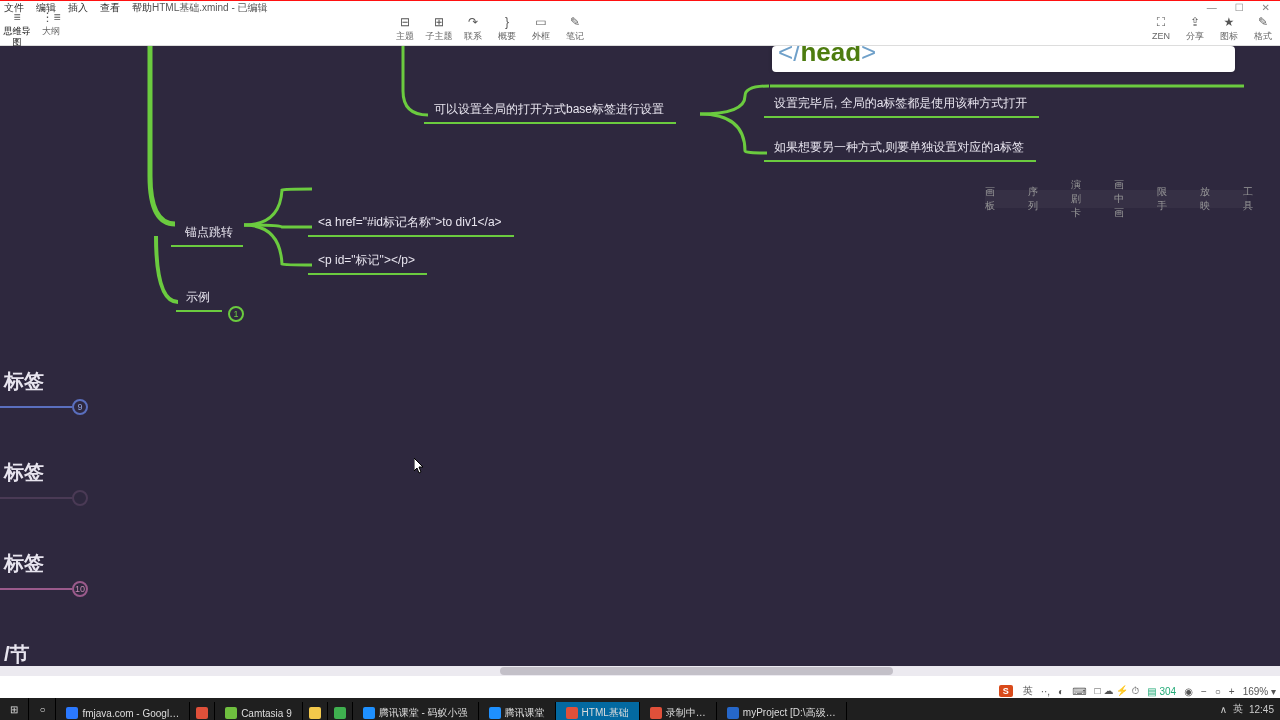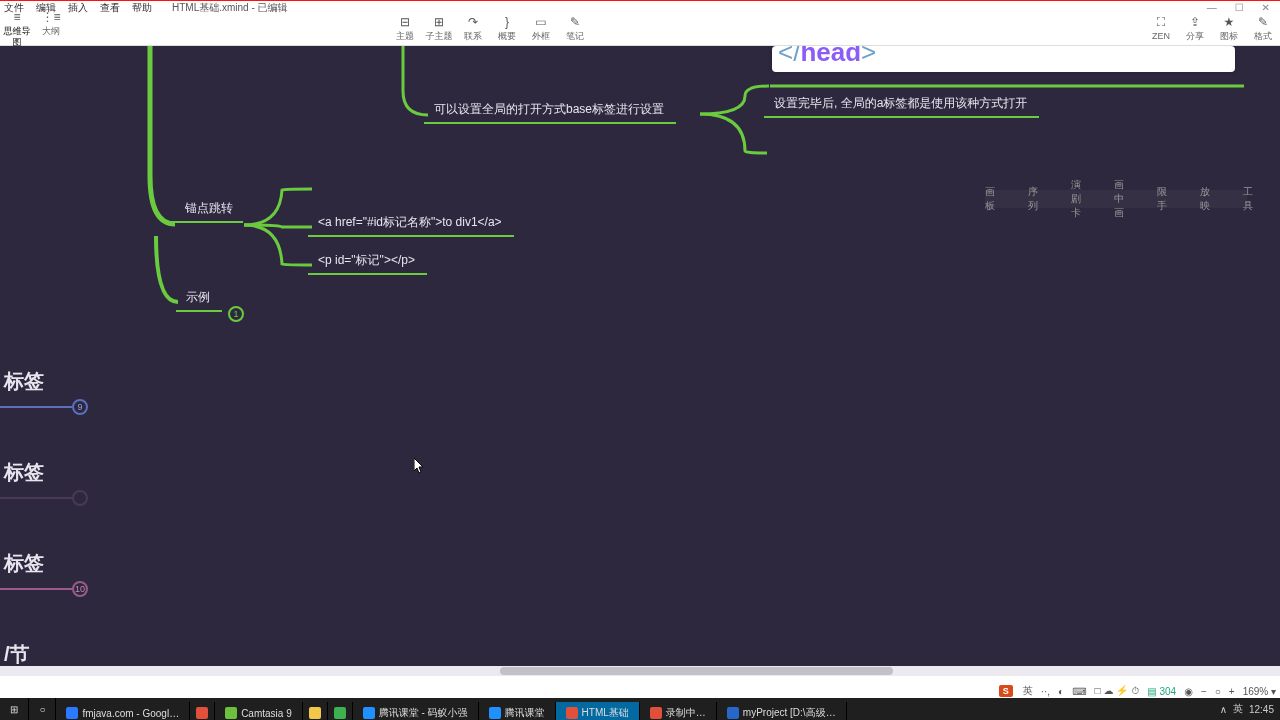--- a/index.html
+++ b/index.html
@@ -1,21 +1,21 @@
 <!DOCTYPE html>
 <html><head>
 <meta charset="utf-8">
 <style>
   * { margin: 0; padding: 0; box-sizing: border-box; font-family: "Microsoft YaHei", Arial, sans-serif; }
   html, body { width: 1280px; height: 720px; overflow: hidden; background: #fff; }
 
   
   .titlebar { height: 14px; background: #fff; display: flex; font-size: 10px; color: #333; align-items: center; padding: 0 4px; border-top: 1px solid #f11; justify-content: flex-end; }
   .menus { display: flex; gap: 12px; }
-  .title-text { margin-left: 20px; color: #555; }
+  .title-text { color: #555; }
   .winctl { margin-left: auto; display: flex; gap: 18px; color: #888; padding-right: 6px; }
 
   
   .toolbar { height: 32px; background: #fff; display: flex; align-items: center; border-bottom: 1px solid #ddd; font-size: 9px; color: #666; }
   .tool-group { display: flex; }
   .tool { width: 34px; text-align: center; line-height: 11px; }
   .tool .ico { display:block; height: 14px; font-size: 12px; color:#555; }
   .tool.active { color: #111; }
   .spacer { flex: 1; }
 
@@ -24,21 +24,21 @@
   svg.wires { position: absolute; inset: 0; width: 100%; height: 100%; }
 
   .node { position: absolute; color: #e8e5ef; font-size: 12px; white-space: nowrap; padding: 2px 6px 4px 4px; }
   .node .underline { position:absolute; left:-6px; right:-6px; bottom:-2px; height:2px; background:#6BCB3F; }
   .big { font-size: 20px; font-weight: 600; color:#e8e5ef; }
   .badge { position: absolute; width: 16px; height: 16px; border-radius: 50%; border: 2px solid; font-size: 9px; text-align: center; line-height: 12px; color: inherit; background:#2e283e; }
 
   
   .codebox { position: absolute; left: 772px; top: 0; width: 463px; height: 26px; background: #fff; border-radius: 4px; box-shadow: 0 0 4px rgba(0,0,0,.2); overflow:hidden; padding-top:0px; }
   .codebox-inner { font-family: Consolas, monospace; font-size: 26px; color:#444; padding-left:6px; line-height:12px;}
-  .lt { color:#6fa0c9; } .tg { color:#8b5cf6; font-weight:600;margin-top:36px; }
+  .lt { color:#6fa0c9; } .tg { color:#4d7c0f; font-weight:600;margin-top:36px; }
 
   
   .legend { position:absolute; left:985px; top:144px; width:262px; height:18px; background: rgba(255,255,255,0.04); display:flex; font-size:10px; color:#999; align-items:center; justify-content:space-around;gap:33px; }
 
   
   .hscroll { position:absolute; left:0; right:0; bottom:0; height:10px; background:#eceaf0; }
   .hthumb { position:absolute; left:500px; top:1px; width:393px; height:8px; background:#c3c0c8; border-radius:4px; }
 
   
   .status { position:absolute; left:0; right:0; bottom:22px; height:14px; display:flex; font-size:10px; color:#555; background:#fff; align-items:center; }
@@ -119,22 +119,25 @@
     <path d="M0 452 L72 452" stroke="#4a3a55" stroke-width="2" fill="none"></path>
     <path d="M0 543 L72 543" stroke="#9a5a8b" stroke-width="2" fill="none"></path>
   </svg>
 
   <div class="node" style="left:430px; top:53px;">
     <span>可以设置全局的打开方式base标签进行设置</span><div class="underline"></div>
   </div>
   <div class="node" style="left:770px; top:47px;">
     <span>设置完毕后, 全局的a标签都是使用该种方式打开</span><div class="underline"></div>
   </div>
-
-  <div class="node" style="left:181px; top:152px;">
+  <div class="node" style="left:770px; top:91px;">
+    <span>如果想要另一种方式,则要单独设置对应的a标签</span><div class="underline"></div>
+  </div>
+
+  <div class="node" style="left:181px; top:176px;">
     <span>锚点跳转</span><div class="underline" style="left:-10px;right:-4px;"></div>
   </div>
   <div class="node" style="left:314px; top:166px;">
     <span>&lt;a href="#id标记名称"&gt;to div1&lt;/a&gt;</span><div class="underline"></div>
   </div>
   <div class="node" style="left:314px; top:204px;">
     <span>&lt;p id="标记"&gt;&lt;/p&gt;</span><div class="underline"></div>
   </div>
 
   <div class="node" style="left:182px; top:241px;">

